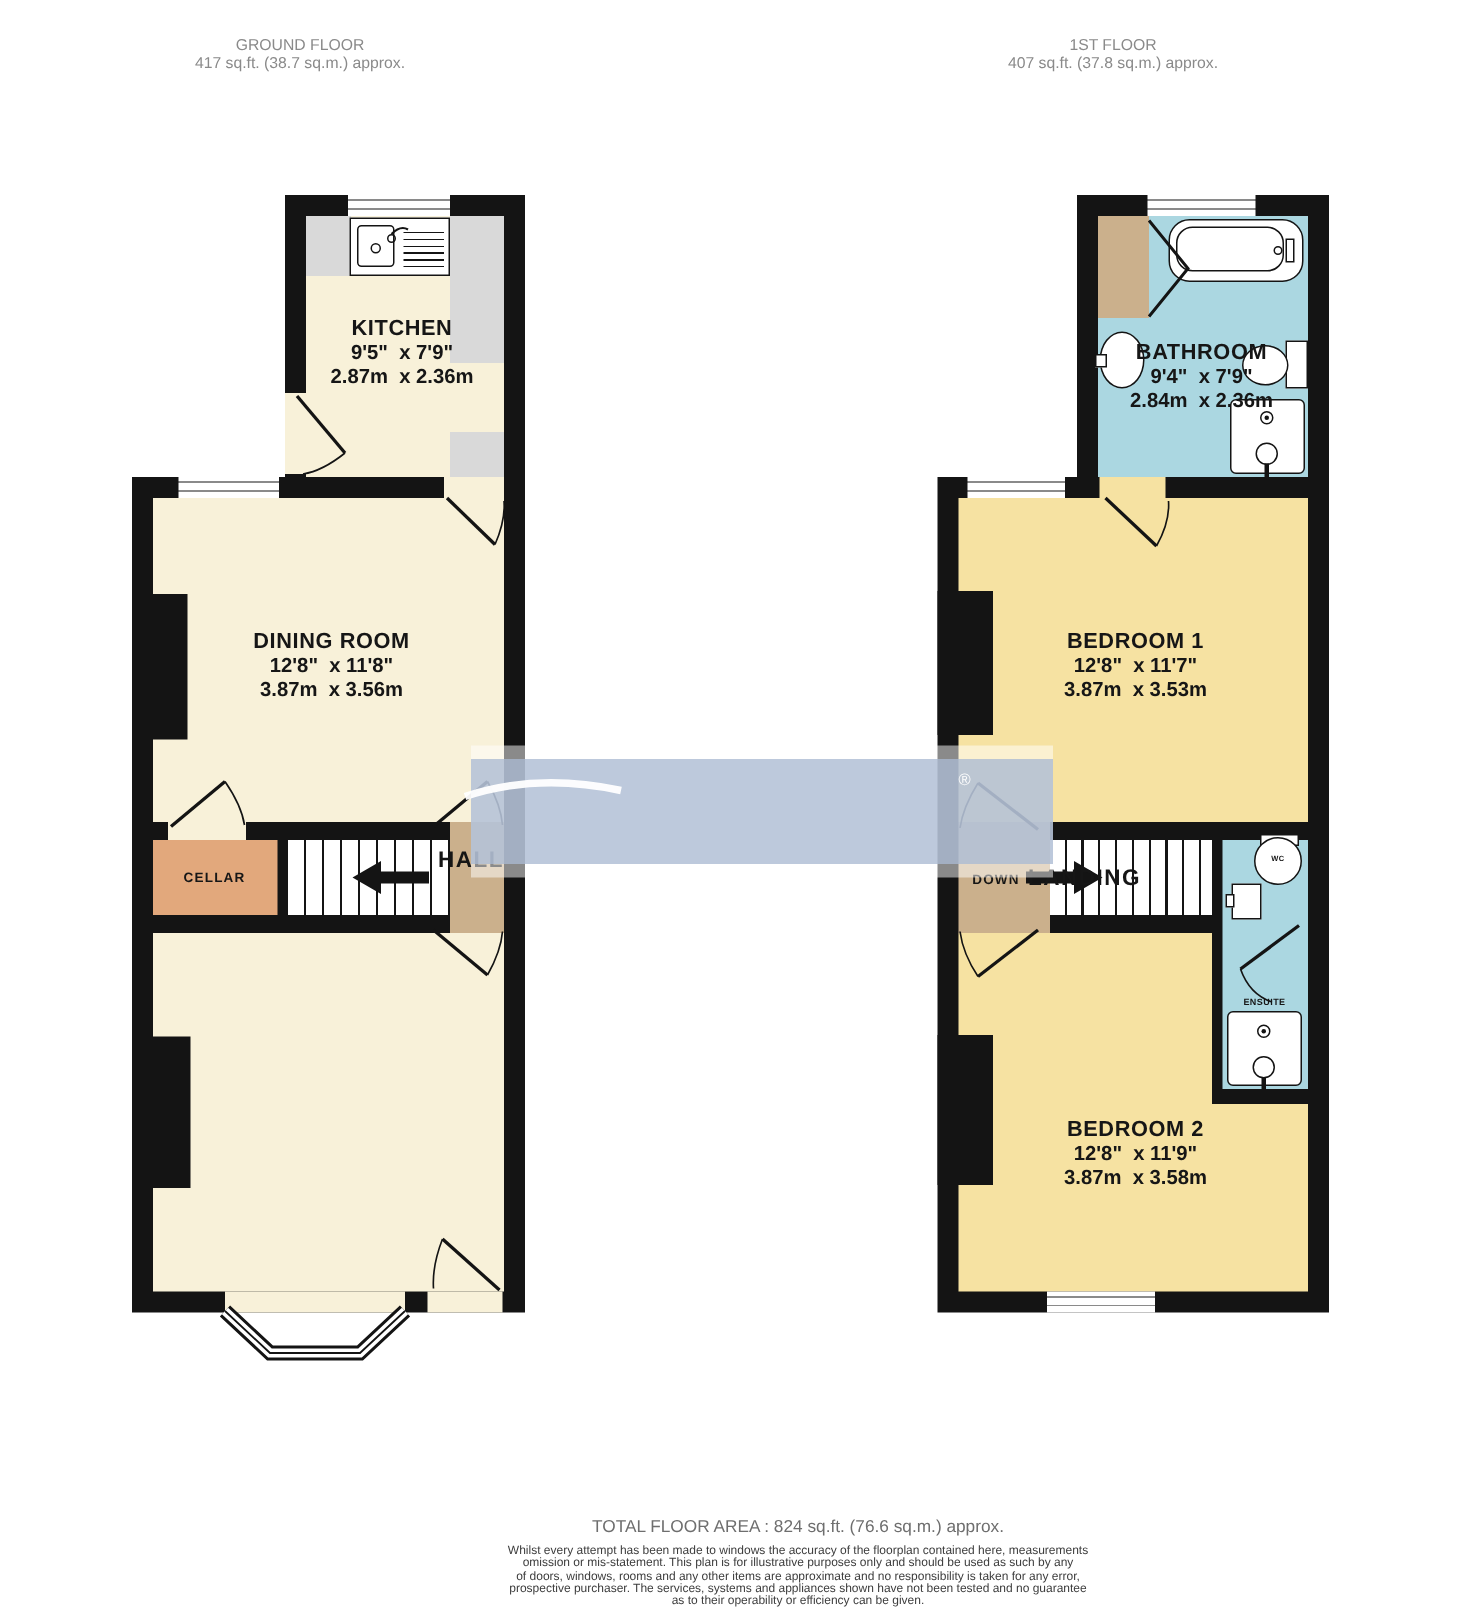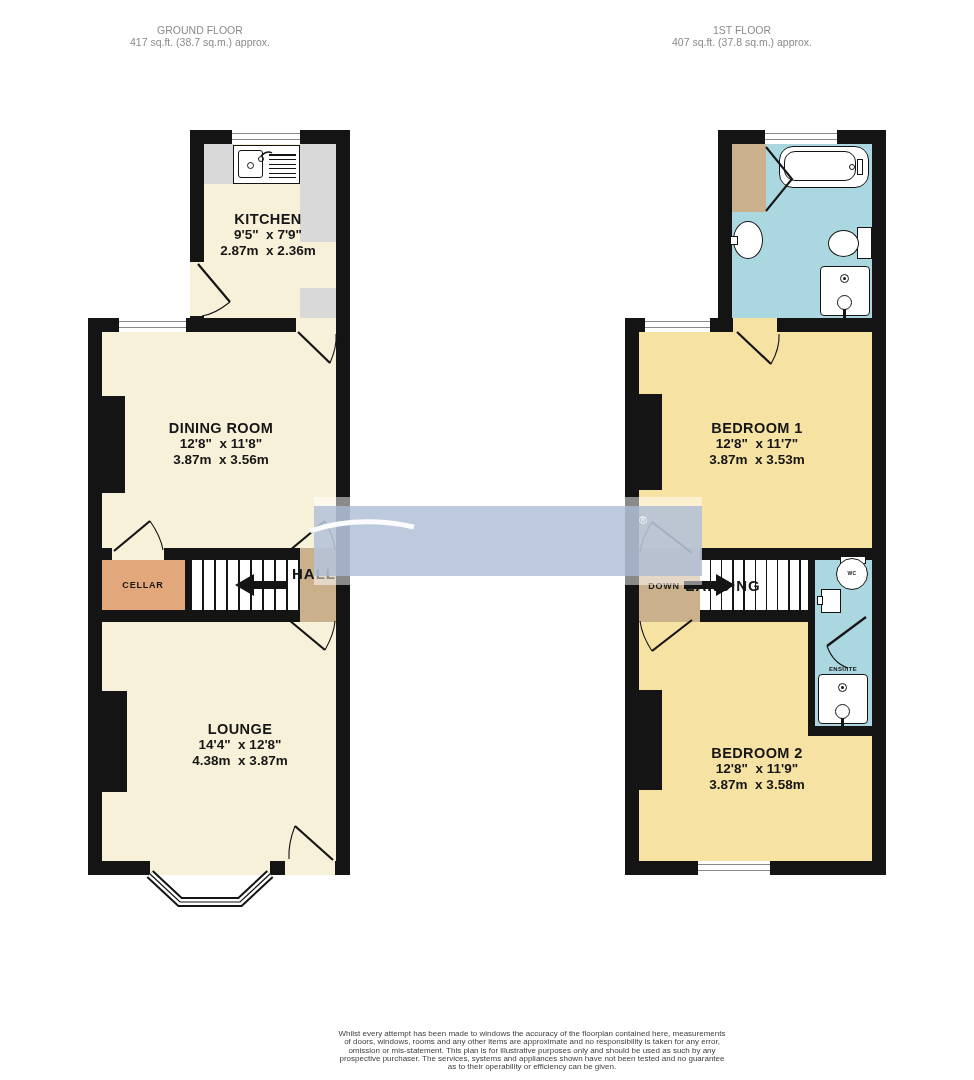--- a/index.html
+++ b/index.html
@@ -176,28 +176,28 @@
   <div class="rlabel" style="left:268px;top:211px">
     <div class="rname">KITCHEN</div>
     <div class="rdim">9'5"  x 7'9"</div>
     <div class="rdim">2.87m  x 2.36m</div>
   </div>
   <div class="rlabel" style="left:221px;top:420px">
     <div class="rname">DINING ROOM</div>
     <div class="rdim">12'8"  x 11'8"</div>
     <div class="rdim">3.87m  x 3.56m</div>
   </div>
-  <div class="rlabel" style="left:240px;top:721px">
-    <div class="rname">LOUNGE</div>
-    <div class="rdim">14'4"  x 12'8"</div>
-    <div class="rdim">4.38m  x 3.87m</div>
-  </div>
   <div class="rlabel small-label" style="left:143px;top:580px">CELLAR</div>
   <div class="rlabel big-label" style="left:314px;top:565px">HALL</div>
 
+  <div class="rlabel" style="left:801px;top:227px">
+    <div class="rname">BATHROOM</div>
+    <div class="rdim">9'4"  x 7'9"</div>
+    <div class="rdim">2.84m  x 2.36m</div>
+  </div>
   <div class="rlabel" style="left:757px;top:420px">
     <div class="rname">BEDROOM 1</div>
     <div class="rdim">12'8"  x 11'7"</div>
     <div class="rdim">3.87m  x 3.53m</div>
   </div>
   <div class="rlabel" style="left:757px;top:745px">
     <div class="rname">BEDROOM 2</div>
     <div class="rdim">12'8"  x 11'9"</div>
     <div class="rdim">3.87m  x 3.58m</div>
   </div>
@@ -208,21 +208,22 @@
 
   <div class="wm">
     <div class="wm-outer"></div>
     <div class="wm-band"></div>
     <div class="wm-reg">®</div>
     <svg width="110" height="32" style="position:absolute;left:-6px;top:14px">
       <path d="M2,20 Q50,4 106,16" fill="none" stroke="rgba(255,255,255,.95)" stroke-width="5"></path>
     </svg>
   </div>
 
+  <div class="footer-total">TOTAL FLOOR AREA : 824 sq.ft. (76.6 sq.m.) approx.</div>
   <div class="footer-small">
     <div>Whilst every attempt has been made to windows the accuracy of the floorplan contained here, measurements</div>
+    <div>omission or mis-statement. This plan is for illustrative purposes only and should be used as such by any</div>
     <div>of doors, windows, rooms and any other items are approximate and no responsibility is taken for any error,</div>
-    <div>omission or mis-statement. This plan is for illustrative purposes only and should be used as such by any</div>
     <div>prospective purchaser. The services, systems and appliances shown have not been tested and no guarantee</div>
     <div>as to their operability or efficiency can be given.</div>
   </div>
 
 </div>
 
 </body></html>

